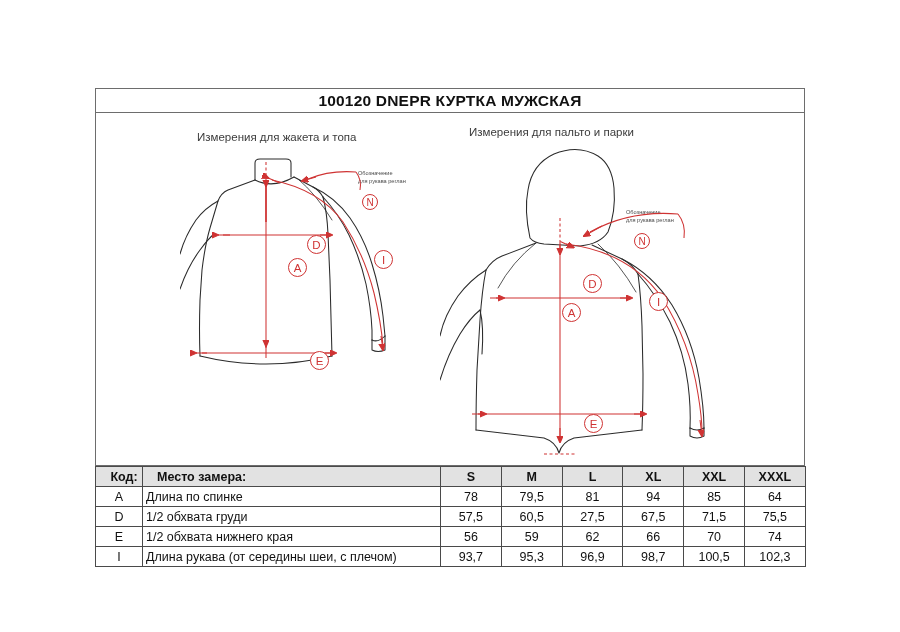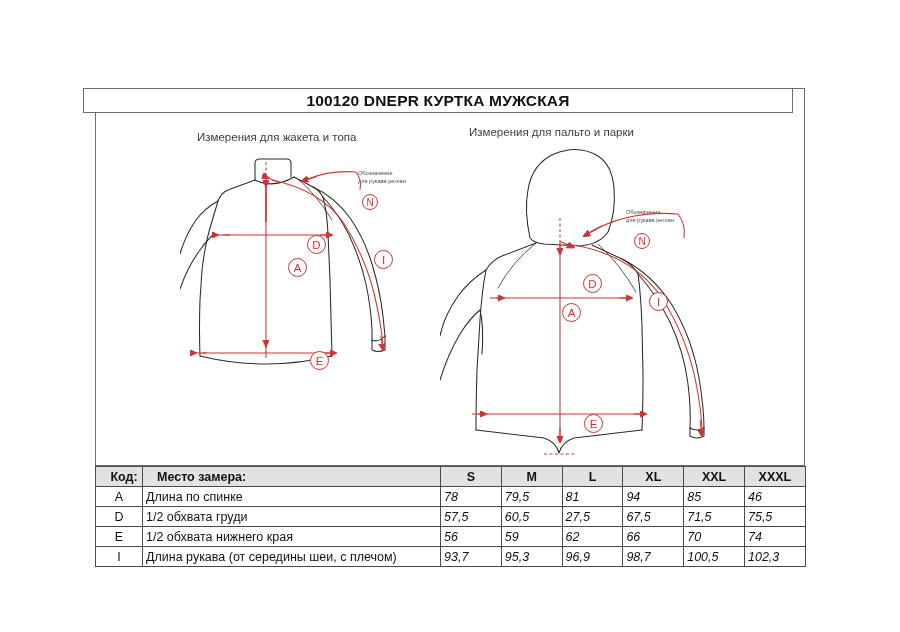--- a/index.html
+++ b/index.html
@@ -30,21 +30,21 @@
     top: 88px;
     width: 710px;
     height: 378px;
     border: 1.5px solid #6d6d6d;
     box-sizing: border-box;
     background: #ffffff;
   }
 
   .title-bar {
     position: absolute;
-    left: 83px;
+    left: 95px;
     top: 88px;
     width: 710px;
     height: 25px;
     border: 1.5px solid #6d6d6d;
     border-bottom: 1.5px solid #6d6d6d;
     box-sizing: border-box;
     display: flex;
     align-items: center;
     justify-content: center;
     background: #ffffff;
@@ -141,22 +141,21 @@
   table.sizes thead td.code-h { text-align: center; padding-left: 13px; }
   td.code-cell {
     text-align: center;
     font-weight: bold;
   }
   td.place-cell {
     text-align: left;
     padding-left: 6px;
   }
   td.val-cell {
-    text-align: left;
-    font-style: italic;
+    text-align: center;
   }
   col.c-code  { width: 47px; }
   col.c-place { width: 298px; }
   col.c-size  { width: 60.8px; }
 </style>
 </head>
 <body>
 
 <div id="sheet">
 
@@ -337,21 +336,21 @@
     </thead>
     <tbody>
       <tr>
         <td class="code-cell">A</td>
         <td class="place-cell">Длина по спинке</td>
         <td class="val-cell">78</td>
         <td class="val-cell">79,5</td>
         <td class="val-cell">81</td>
         <td class="val-cell">94</td>
         <td class="val-cell">85</td>
-        <td class="val-cell">46</td>
+        <td class="val-cell">64</td>
       </tr>
       <tr>
         <td class="code-cell">D</td>
         <td class="place-cell">1/2 обхвата груди</td>
         <td class="val-cell">57,5</td>
         <td class="val-cell">60,5</td>
         <td class="val-cell">27,5</td>
         <td class="val-cell">67,5</td>
         <td class="val-cell">71,5</td>
         <td class="val-cell">75,5</td>

